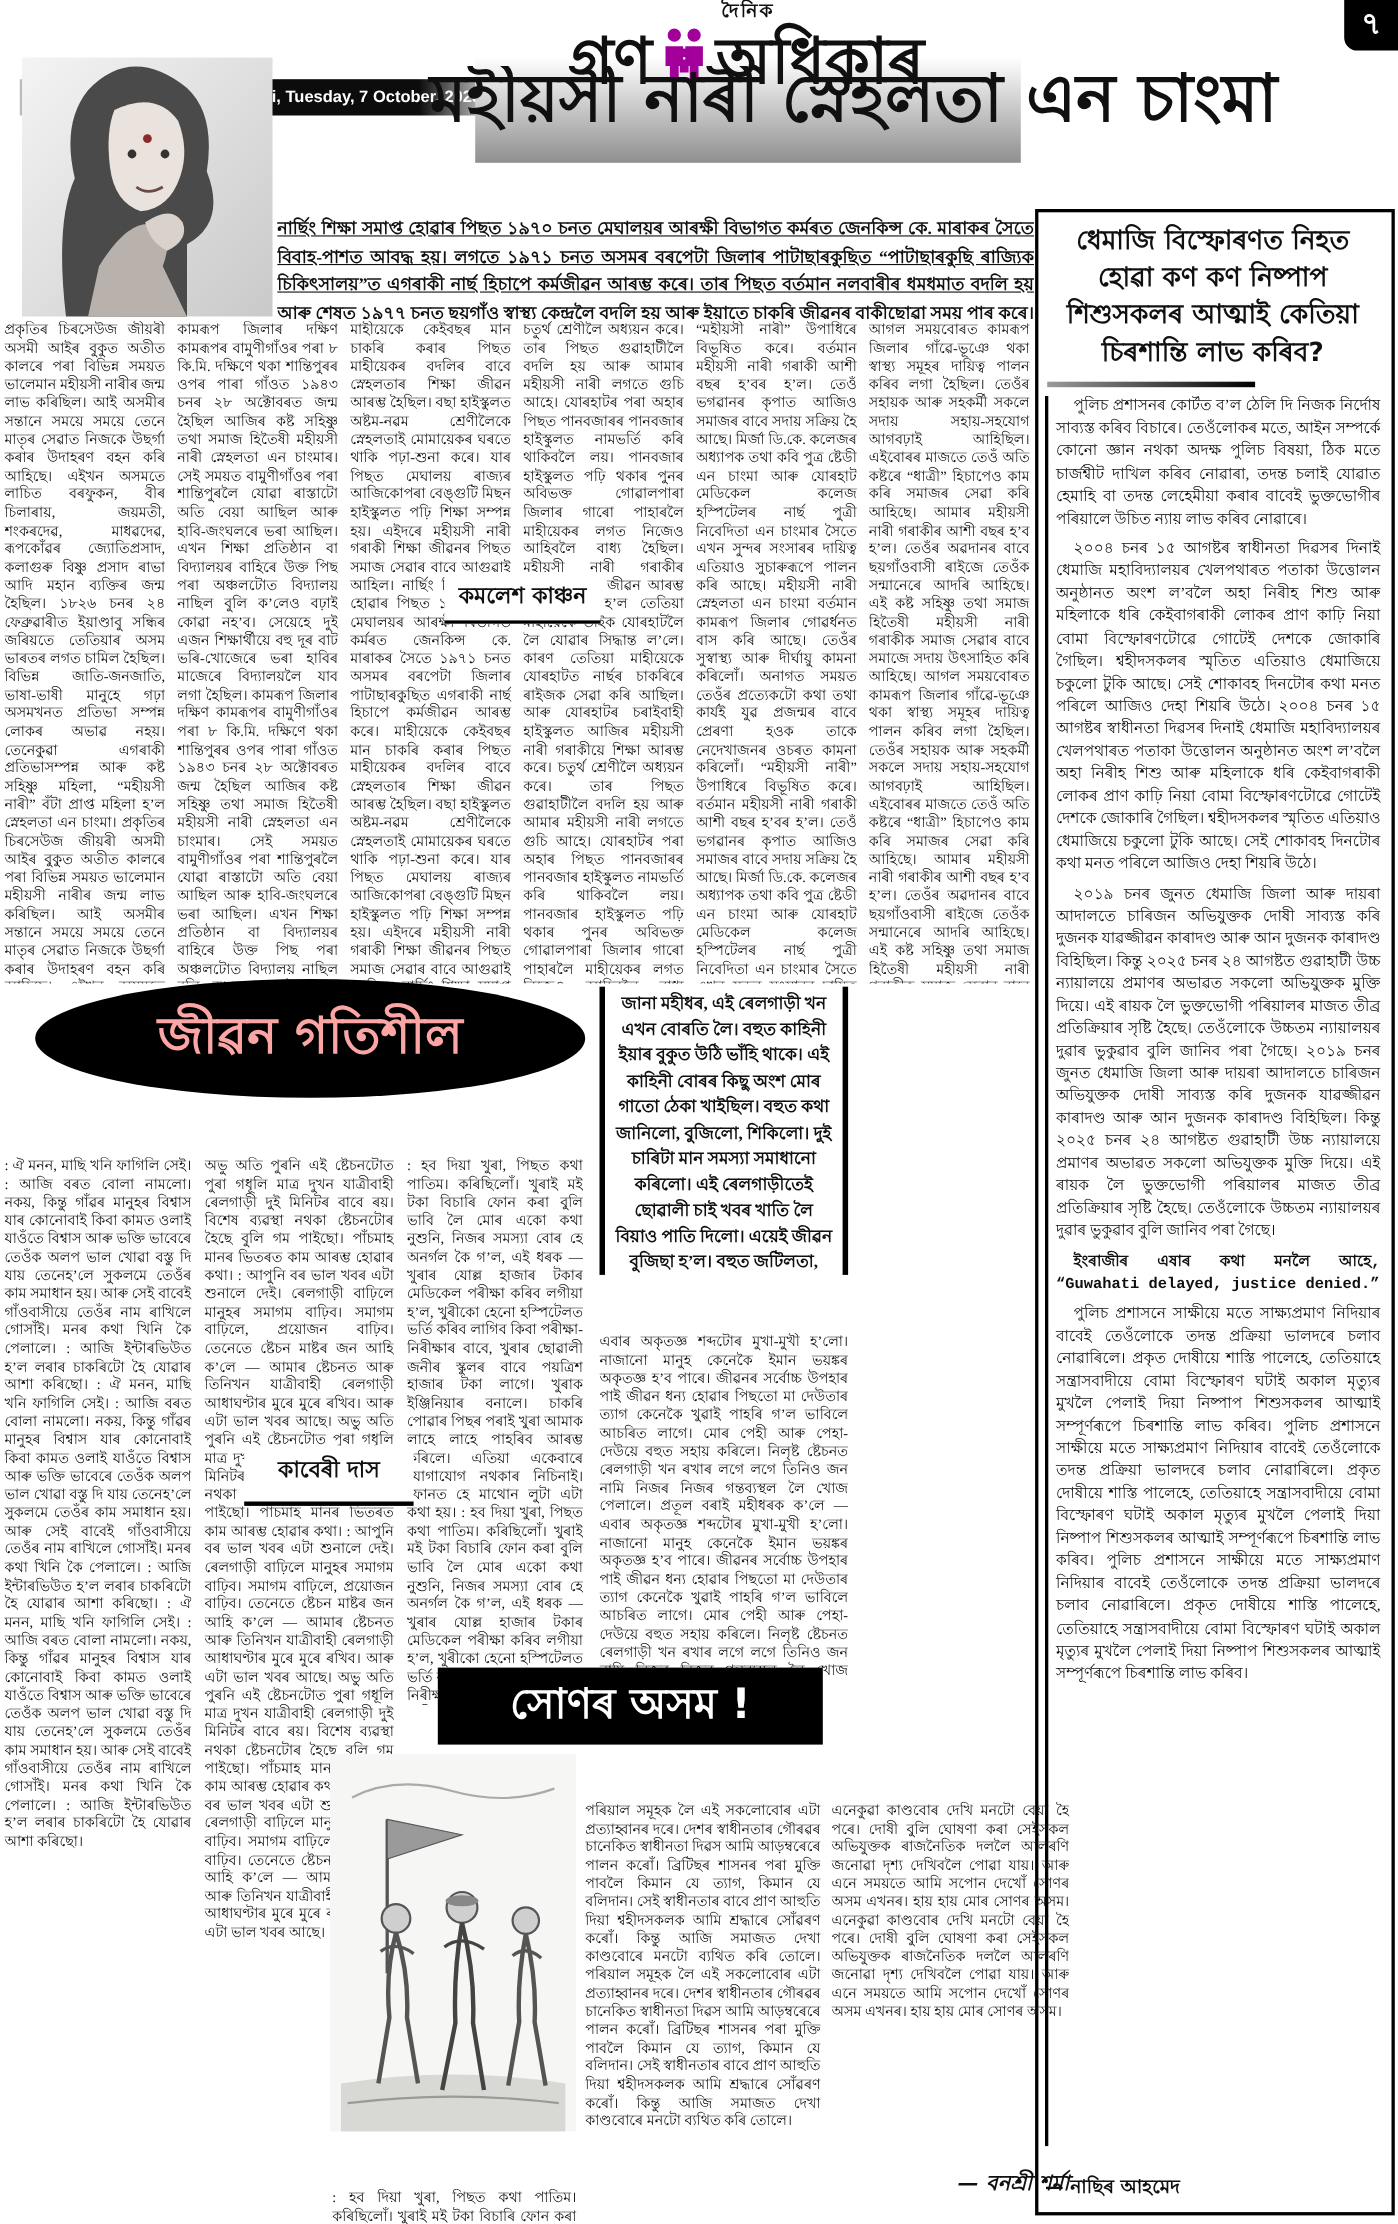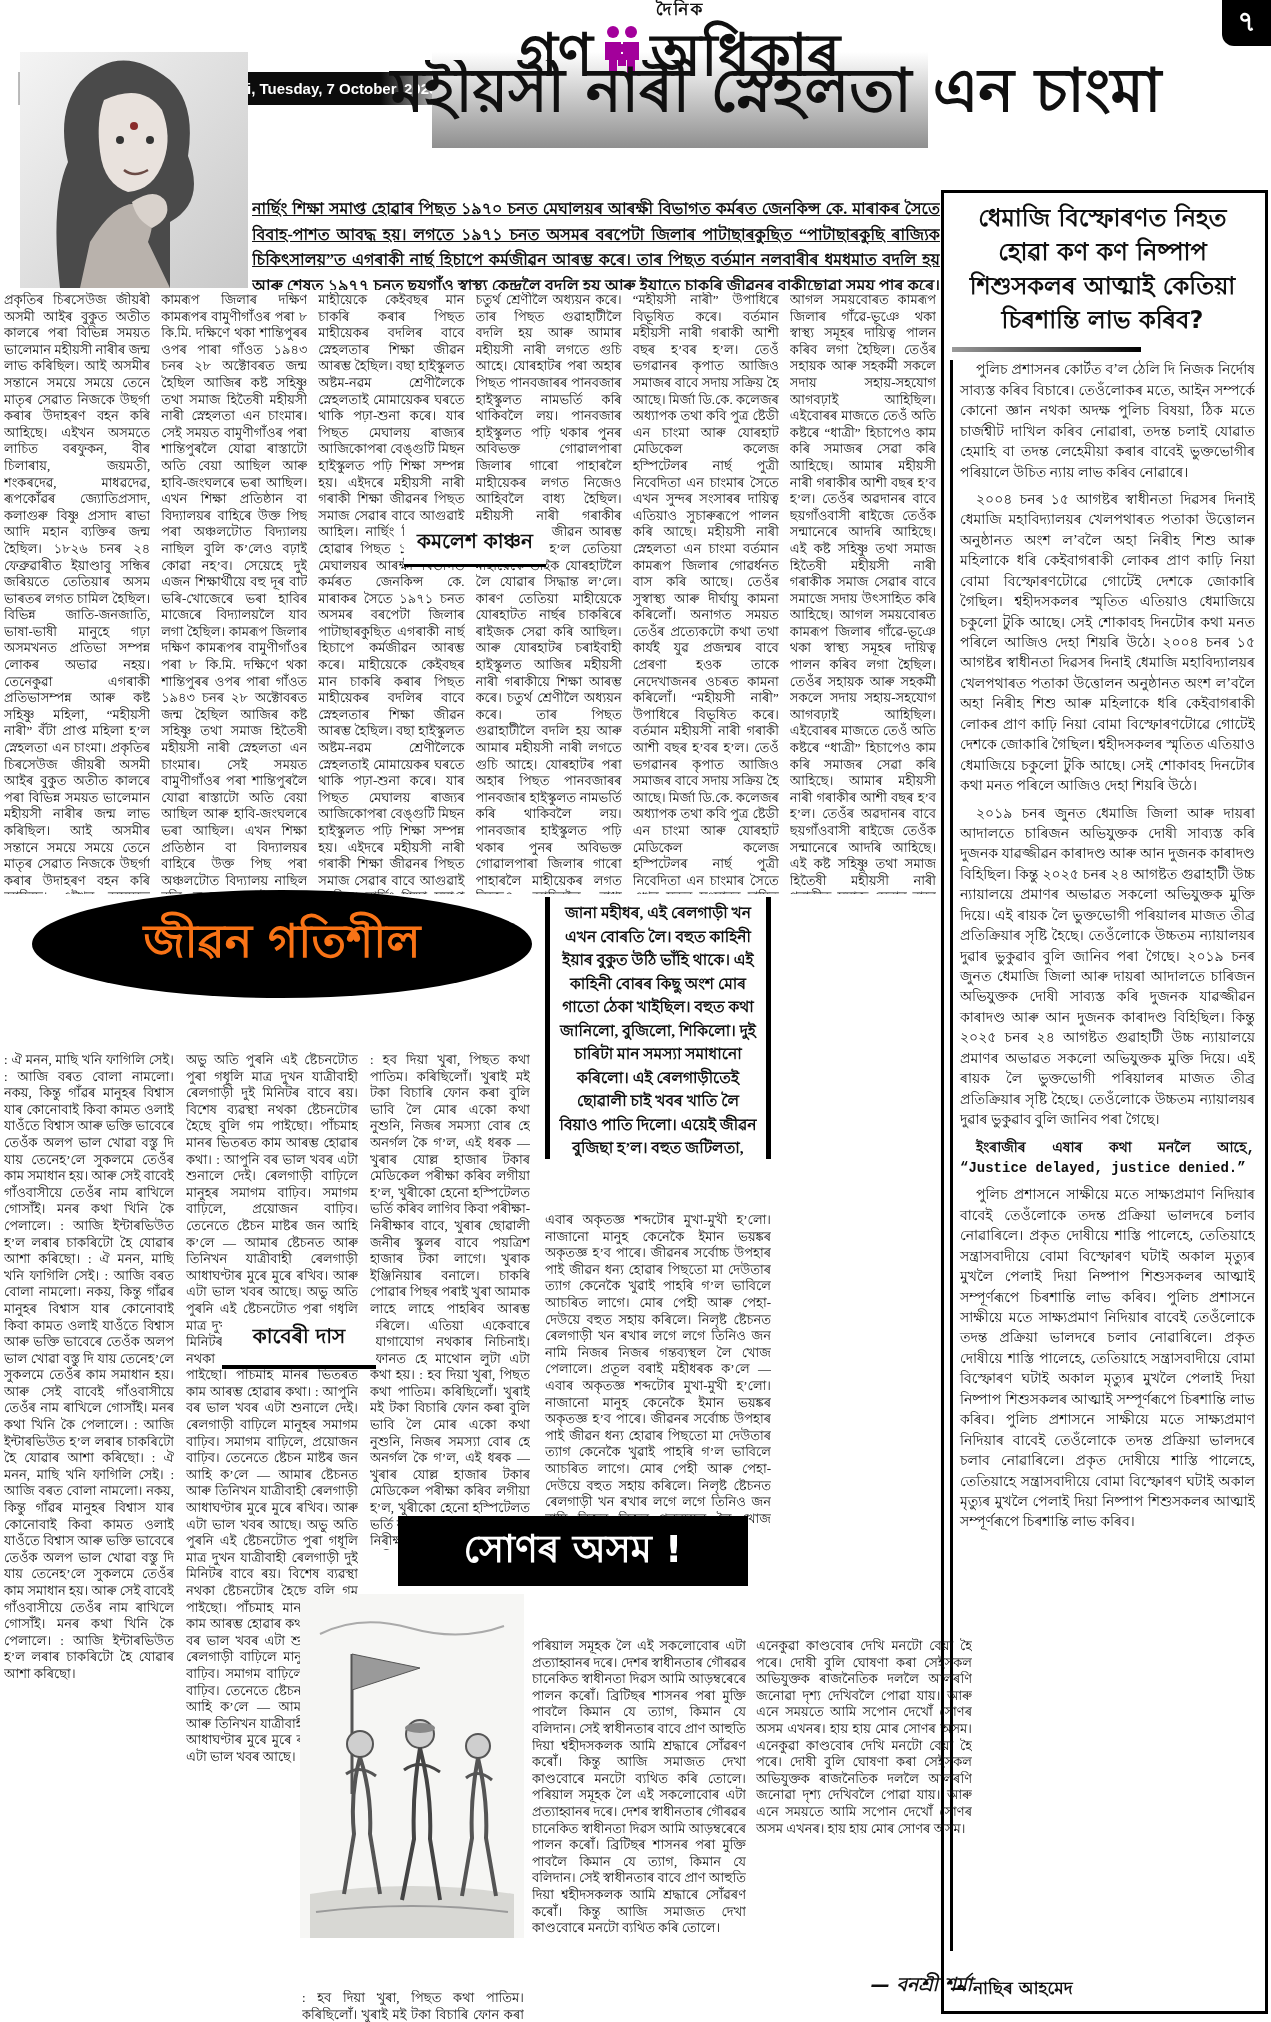--- a/index.html
+++ b/index.html
@@ -44,21 +44,21 @@
            font-family:"DejaVu Sans","Liberation Sans",sans-serif;}
   .rb-rule{height:5px;width:62%;background:linear-gradient(90deg,#9a9a9a,#000);margin:10px 0 8px 2px;}
   .rb-body{flex:1;overflow:hidden;font-size:14px;line-height:1.46;text-align:justify;
            border-left:3px solid #000;padding-left:7px;}
   .rb-body p{margin:0 0 7px 0;text-indent:16px;}
   .rb-quote{font-family:"Liberation Mono","DejaVu Sans Mono",monospace;font-weight:bold;}
   .rb-sign{text-align:left;font-weight:bold;font-size:17px;padding:4px 2px 2px 0;
            font-family:"DejaVu Sans","Liberation Sans",sans-serif;margin-top:20px;}
 
   
-  .life-banner{left:32px;top:890px;width:500px;height:108px;background:#000;color:#f97316;
+  .life-banner{left:32px;top:890px;width:500px;height:108px;background:#000;color:#fca5a5;
                border-radius:50%;display:flex;align-items:center;justify-content:center;
                font-size:46px;font-weight:bold;font-family:"DejaVu Sans","Liberation Sans",sans-serif;}
   .life-intro{left:545px;top:897px;width:226px;height:262px;box-sizing:border-box;
               border-left:5px solid #000;border-right:5px solid #000;padding:4px 9px;
               font-weight:bold;font-size:15.5px;line-height:1.52;text-align:center;overflow:hidden;}
   .tcol{font-size:13px;line-height:16.6px;text-align:justify;overflow:hidden;margin-top:44px;}
   .life-c1{left:4px;top:1008px;width:170px;height:1004px;}
   .life-c2{left:186px;top:1008px;width:172px;height:1004px;}
   .life-c3{left:370px;top:1008px;width:160px;height:498px;}
   .life-c4{left:545px;top:1168px;width:226px;height:340px;}
@@ -141,21 +141,21 @@
 
   <div class="abs byline-box lead-byline">কমলেশ কাঞ্চন</div>
 
   <div class="abs rbox">
     <div class="rb-head">ধেমাজি বিস্ফোৰণত নিহত হোৱা কণ কণ নিষ্পাপ শিশুসকলৰ আত্মাই কেতিয়া চিৰশান্তি লাভ কৰিব?</div>
     <div class="rb-rule"></div>
     <div class="rb-body">
       <p>পুলিচ প্ৰশাসনৰ কোৰ্টত ব’ল ঠেলি দি নিজক নিৰ্দোষ সাব্যস্ত কৰিব বিচাৰে। তেওঁলোকৰ মতে, আইন সম্পৰ্কে কোনো জ্ঞান নথকা অদক্ষ পুলিচ বিষয়া, ঠিক মতে চাৰ্জশ্বীট দাখিল কৰিব নোৱাৰা, তদন্ত চলাই যোৱাত হেমাহি বা তদন্ত লেহেমীয়া কৰাৰ বাবেই ভুক্তভোগীৰ পৰিয়ালে উচিত ন্যায় লাভ কৰিব নোৱাৰে।</p>
       <p>২০০৪ চনৰ ১৫ আগষ্টৰ স্বাধীনতা দিৱসৰ দিনাই ধেমাজি মহাবিদ্যালয়ৰ খেলপথাৰত পতাকা উত্তোলন অনুষ্ঠানত অংশ ল’বলৈ অহা নিৰীহ শিশু আৰু মহিলাকে ধৰি কেইবাগৰাকী লোকৰ প্ৰাণ কাঢ়ি নিয়া বোমা বিস্ফোৰণটোৱে গোটেই দেশকে জোকাৰি গৈছিল। শ্বহীদসকলৰ স্মৃতিত এতিয়াও ধেমাজিয়ে চকুলো টুকি আছে। সেই শোকাবহ দিনটোৰ কথা মনত পৰিলে আজিও দেহা শিয়ৰি উঠে। ২০০৪ চনৰ ১৫ আগষ্টৰ স্বাধীনতা দিৱসৰ দিনাই ধেমাজি মহাবিদ্যালয়ৰ খেলপথাৰত পতাকা উত্তোলন অনুষ্ঠানত অংশ ল’বলৈ অহা নিৰীহ শিশু আৰু মহিলাকে ধৰি কেইবাগৰাকী লোকৰ প্ৰাণ কাঢ়ি নিয়া বোমা বিস্ফোৰণটোৱে গোটেই দেশকে জোকাৰি গৈছিল। শ্বহীদসকলৰ স্মৃতিত এতিয়াও ধেমাজিয়ে চকুলো টুকি আছে। সেই শোকাবহ দিনটোৰ কথা মনত পৰিলে আজিও দেহা শিয়ৰি উঠে।</p>
       <p>২০১৯ চনৰ জুনত ধেমাজি জিলা আৰু দায়ৰা আদালতে চাৰিজন অভিযুক্তক দোষী সাব্যস্ত কৰি দুজনক যাৱজ্জীৱন কাৰাদণ্ড আৰু আন দুজনক কাৰাদণ্ড বিহিছিল। কিন্তু ২০২৫ চনৰ ২৪ আগষ্টত গুৱাহাটী উচ্চ ন্যায়ালয়ে প্ৰমাণৰ অভাৱত সকলো অভিযুক্তক মুক্তি দিয়ে। এই ৰায়ক লৈ ভুক্তভোগী পৰিয়ালৰ মাজত তীব্ৰ প্ৰতিক্ৰিয়াৰ সৃষ্টি হৈছে। তেওঁলোকে উচ্চতম ন্যায়ালয়ৰ দুৱাৰ ভুকুৱাব বুলি জানিব পৰা গৈছে। ২০১৯ চনৰ জুনত ধেমাজি জিলা আৰু দায়ৰা আদালতে চাৰিজন অভিযুক্তক দোষী সাব্যস্ত কৰি দুজনক যাৱজ্জীৱন কাৰাদণ্ড আৰু আন দুজনক কাৰাদণ্ড বিহিছিল। কিন্তু ২০২৫ চনৰ ২৪ আগষ্টত গুৱাহাটী উচ্চ ন্যায়ালয়ে প্ৰমাণৰ অভাৱত সকলো অভিযুক্তক মুক্তি দিয়ে। এই ৰায়ক লৈ ভুক্তভোগী পৰিয়ালৰ মাজত তীব্ৰ প্ৰতিক্ৰিয়াৰ সৃষ্টি হৈছে। তেওঁলোকে উচ্চতম ন্যায়ালয়ৰ দুৱাৰ ভুকুৱাব বুলি জানিব পৰা গৈছে।</p>
-      <p class="rb-quote">ইংৰাজীৰ এষাৰ কথা মনলৈ আহে, “Justice delayed, justice denied.”</p>
+      <p class="rb-quote">ইংৰাজীৰ এষাৰ কথা মনলৈ আহে, “Guwahati delayed, justice denied.”</p>
       <p>পুলিচ প্ৰশাসনে সাক্ষীয়ে মতে সাক্ষ্যপ্ৰমাণ নিদিয়াৰ বাবেই তেওঁলোকে তদন্ত প্ৰক্ৰিয়া ভালদৰে চলাব নোৱাৰিলে। প্ৰকৃত দোষীয়ে শাস্তি পালেহে, তেতিয়াহে সন্ত্ৰাসবাদীয়ে বোমা বিস্ফোৰণ ঘটাই অকাল মৃত্যুৰ মুখলৈ পেলাই দিয়া নিষ্পাপ শিশুসকলৰ আত্মাই সম্পূৰ্ণৰূপে চিৰশান্তি লাভ কৰিব। পুলিচ প্ৰশাসনে সাক্ষীয়ে মতে সাক্ষ্যপ্ৰমাণ নিদিয়াৰ বাবেই তেওঁলোকে তদন্ত প্ৰক্ৰিয়া ভালদৰে চলাব নোৱাৰিলে। প্ৰকৃত দোষীয়ে শাস্তি পালেহে, তেতিয়াহে সন্ত্ৰাসবাদীয়ে বোমা বিস্ফোৰণ ঘটাই অকাল মৃত্যুৰ মুখলৈ পেলাই দিয়া নিষ্পাপ শিশুসকলৰ আত্মাই সম্পূৰ্ণৰূপে চিৰশান্তি লাভ কৰিব। পুলিচ প্ৰশাসনে সাক্ষীয়ে মতে সাক্ষ্যপ্ৰমাণ নিদিয়াৰ বাবেই তেওঁলোকে তদন্ত প্ৰক্ৰিয়া ভালদৰে চলাব নোৱাৰিলে। প্ৰকৃত দোষীয়ে শাস্তি পালেহে, তেতিয়াহে সন্ত্ৰাসবাদীয়ে বোমা বিস্ফোৰণ ঘটাই অকাল মৃত্যুৰ মুখলৈ পেলাই দিয়া নিষ্পাপ শিশুসকলৰ আত্মাই সম্পূৰ্ণৰূপে চিৰশান্তি লাভ কৰিব।</p>
     </div>
     <div class="rb-sign">— নাছিৰ আহমেদ</div>
   </div>
 
   <div class="abs life-banner">জীৱন গতিশীল</div>
 
   <div class="abs life-intro">জানা মহীধৰ, এই ৰেলগাড়ী খন এখন বোৰতি লৈ। বহুত কাহিনী ইয়াৰ বুকুত উঠি ভাঁহি থাকে। এই কাহিনী বোৰৰ কিছু অংশ মোৰ গাতো ঠেকা খাইছিল। বহুত কথা জানিলো, বুজিলো, শিকিলো। দুই চাৰিটা মান সমস্যা সমাধানো কৰিলো। এই ৰেলগাড়ীতেই ছোৱালী চাই খবৰ খাতি লৈ বিয়াও পাতি দিলো। এয়েই জীৱন বুজিছা হ’ল। বহুত জটিলতা, সমস্যা, বহুত বেদনা, কিঞ্চিৎ আনন্দ আৰু বুকুত বান্ধি জীৱনৰ বাটত আগবাঢ়ি গৈ থাকিব লাগে।</div>
 
   <div class="abs tcol life-c1">: ঐ মনন, মাছি খনি ফাগিলি সেই। : আজি বৰত বোলা নামলো। নকয়, কিন্তু গাঁৱৰ মানুহৰ বিশ্বাস যাৰ কোনোবাই কিবা কামত ওলাই যাওঁতে বিশ্বাস আৰু ভক্তি ভাবেৰে তেওঁক অলপ ভাল খোৱা বস্তু দি যায় তেনেহ’লে সুকলমে তেওঁৰ কাম সমাধান হয়। আৰু সেই বাবেই গাঁওবাসীয়ে তেওঁৰ নাম ৰাখিলে গোসাঁই। মনৰ কথা খিনি কৈ পেলালে। : আজি ইন্টাৰভিউত হ’ল লৰাৰ চাকৰিটো হৈ যোৱাৰ আশা কৰিছো। : ঐ মনন, মাছি খনি ফাগিলি সেই। : আজি বৰত বোলা নামলো। নকয়, কিন্তু গাঁৱৰ মানুহৰ বিশ্বাস যাৰ কোনোবাই কিবা কামত ওলাই যাওঁতে বিশ্বাস আৰু ভক্তি ভাবেৰে তেওঁক অলপ ভাল খোৱা বস্তু দি যায় তেনেহ’লে সুকলমে তেওঁৰ কাম সমাধান হয়। আৰু সেই বাবেই গাঁওবাসীয়ে তেওঁৰ নাম ৰাখিলে গোসাঁই। মনৰ কথা খিনি কৈ পেলালে। : আজি ইন্টাৰভিউত হ’ল লৰাৰ চাকৰিটো হৈ যোৱাৰ আশা কৰিছো। : ঐ মনন, মাছি খনি ফাগিলি সেই। : আজি বৰত বোলা নামলো। নকয়, কিন্তু গাঁৱৰ মানুহৰ বিশ্বাস যাৰ কোনোবাই কিবা কামত ওলাই যাওঁতে বিশ্বাস আৰু ভক্তি ভাবেৰে তেওঁক অলপ ভাল খোৱা বস্তু দি যায় তেনেহ’লে সুকলমে তেওঁৰ কাম সমাধান হয়। আৰু সেই বাবেই গাঁওবাসীয়ে তেওঁৰ নাম ৰাখিলে গোসাঁই। মনৰ কথা খিনি কৈ পেলালে। : আজি ইন্টাৰভিউত হ’ল লৰাৰ চাকৰিটো হৈ যোৱাৰ আশা কৰিছো।</div>

